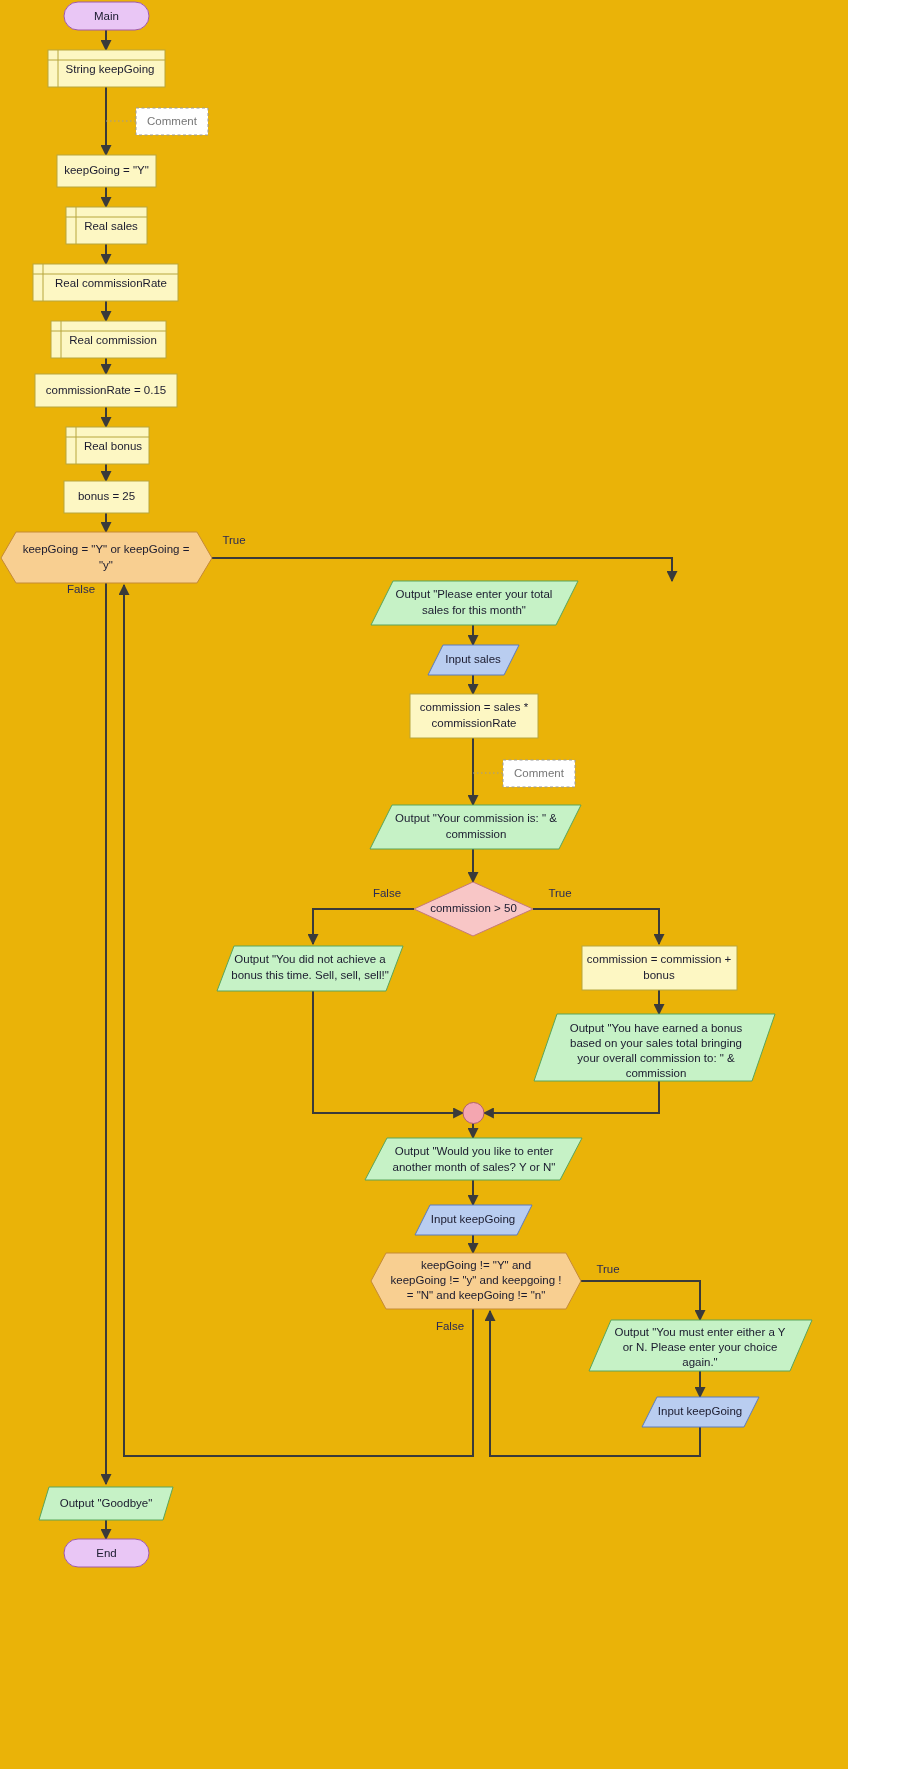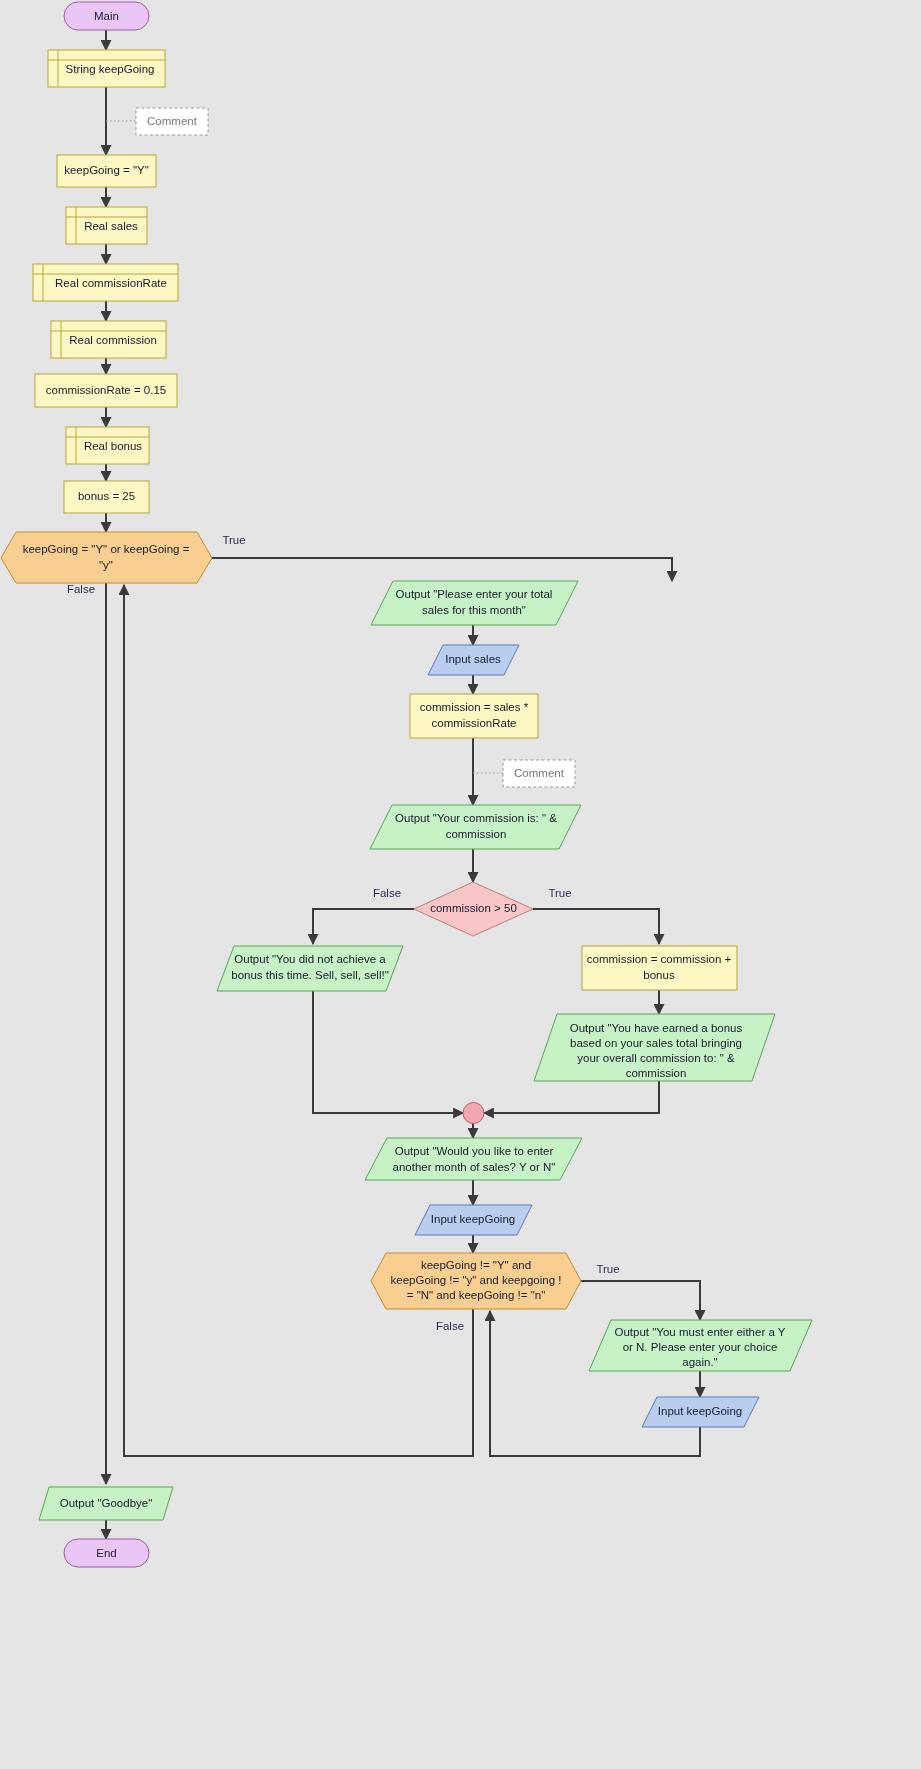--- a/index.html
+++ b/index.html
@@ -6,23 +6,23 @@
   html, body {
     margin: 0;
     padding: 0;
     background: #ffffff;
   }
   body {
     font-family: "Liberation Sans", sans-serif;
   }
   #chart-root {
     position: relative;
-    width: 921px;
+    width: 848px;
     height: 1769px;
-    background: #e5e5e5;
+    background: #eab308;
     overflow: hidden;
   }
   svg#flow {
     position: absolute;
     top: 0;
     left: 0;
     width: 921px;
     height: 1769px;
     display: block;
   }

